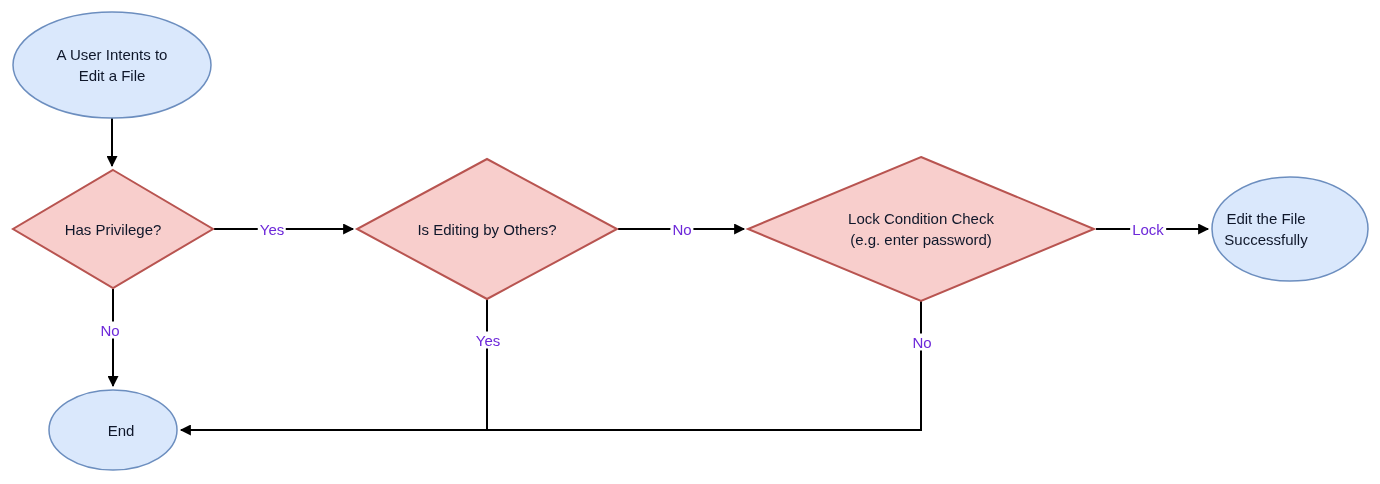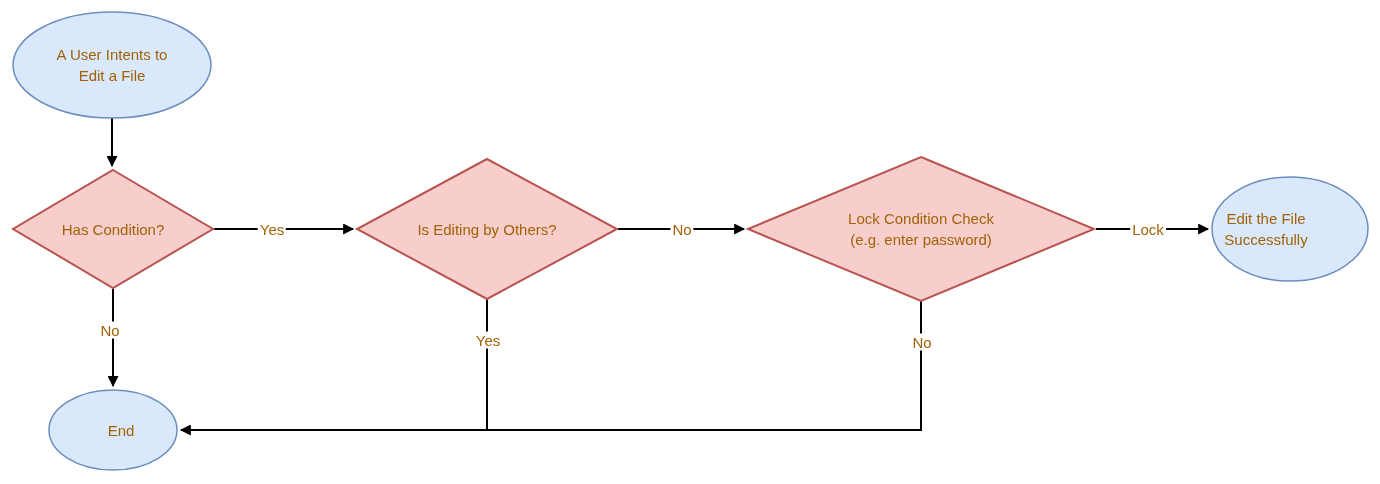--- a/index.html
+++ b/index.html
@@ -12,30 +12,30 @@
     overflow: hidden;
   }
   .canvas svg { position: absolute; left: 0; top: 0; }
   .node-label {
     position: absolute;
     transform: translate(-50%, -50%);
     text-align: center;
     font-size: 15px;
     line-height: 21px;
     white-space: pre-line;
-    color: #a16207;
+    color: #0f172a;
   }
   .edge-label {
     position: absolute;
     transform: translate(-50%, -50%);
     font-size: 15px;
     line-height: 17px;
     background: #ffffff;
     padding: 0 2px;
-    color: #a16207;
+    color: #6d28d9;
     white-space: nowrap;
   }
 </style>
 </head>
 <body>
 
 <div class="canvas">
 
   <svg width="1380" height="484" viewBox="0 0 1380 484">
     <defs>
@@ -55,21 +55,21 @@
     <ellipse cx="112" cy="65" rx="99" ry="53" stroke-width="1.5" fill="#dae8fc" stroke="#6c8ebf"></ellipse>
     <polygon points="113,170 213,229 113,288 13,229" stroke-width="2" fill="#f8cecc" stroke="#b85450"></polygon>
     <polygon points="487,159 617,229 487,299 357,229" stroke-width="2" fill="#f8cecc" stroke="#b85450"></polygon>
     <polygon points="921,157 1094,229 921,301 748,229" stroke-width="2" fill="#f8cecc" stroke="#b85450"></polygon>
     <ellipse cx="1290" cy="229" rx="78" ry="52" stroke-width="1.5" fill="#dae8fc" stroke="#6c8ebf"></ellipse>
     <ellipse cx="113" cy="430" rx="64" ry="40" stroke-width="1.5" fill="#dae8fc" stroke="#6c8ebf"></ellipse>
   </svg>
 
   <div class="node-label" style="left:112px; top:65px;">A User Intents to
 Edit a File</div>
-  <div class="node-label" style="left:113px; top:229px;">Has Condition?</div>
+  <div class="node-label" style="left:113px; top:229px;">Has Privilege?</div>
   <div class="node-label" style="left:921px; top:229px;">Lock Condition Check
 (e.g. enter password)</div>
   <div class="node-label" style="left:487px; top:229px;">Is Editing by Others?</div>
   <div class="node-label" style="left:1266px; top:229px;">Edit the File
 Successfully</div>
   <div class="node-label" style="left:121px; top:430px;">End</div>
 
   <div class="edge-label" style="left:272px; top:229px;">Yes</div>
   <div class="edge-label" style="left:682px; top:229px;">No</div>
   <div class="edge-label" style="left:1148px; top:229px;">Lock</div>

